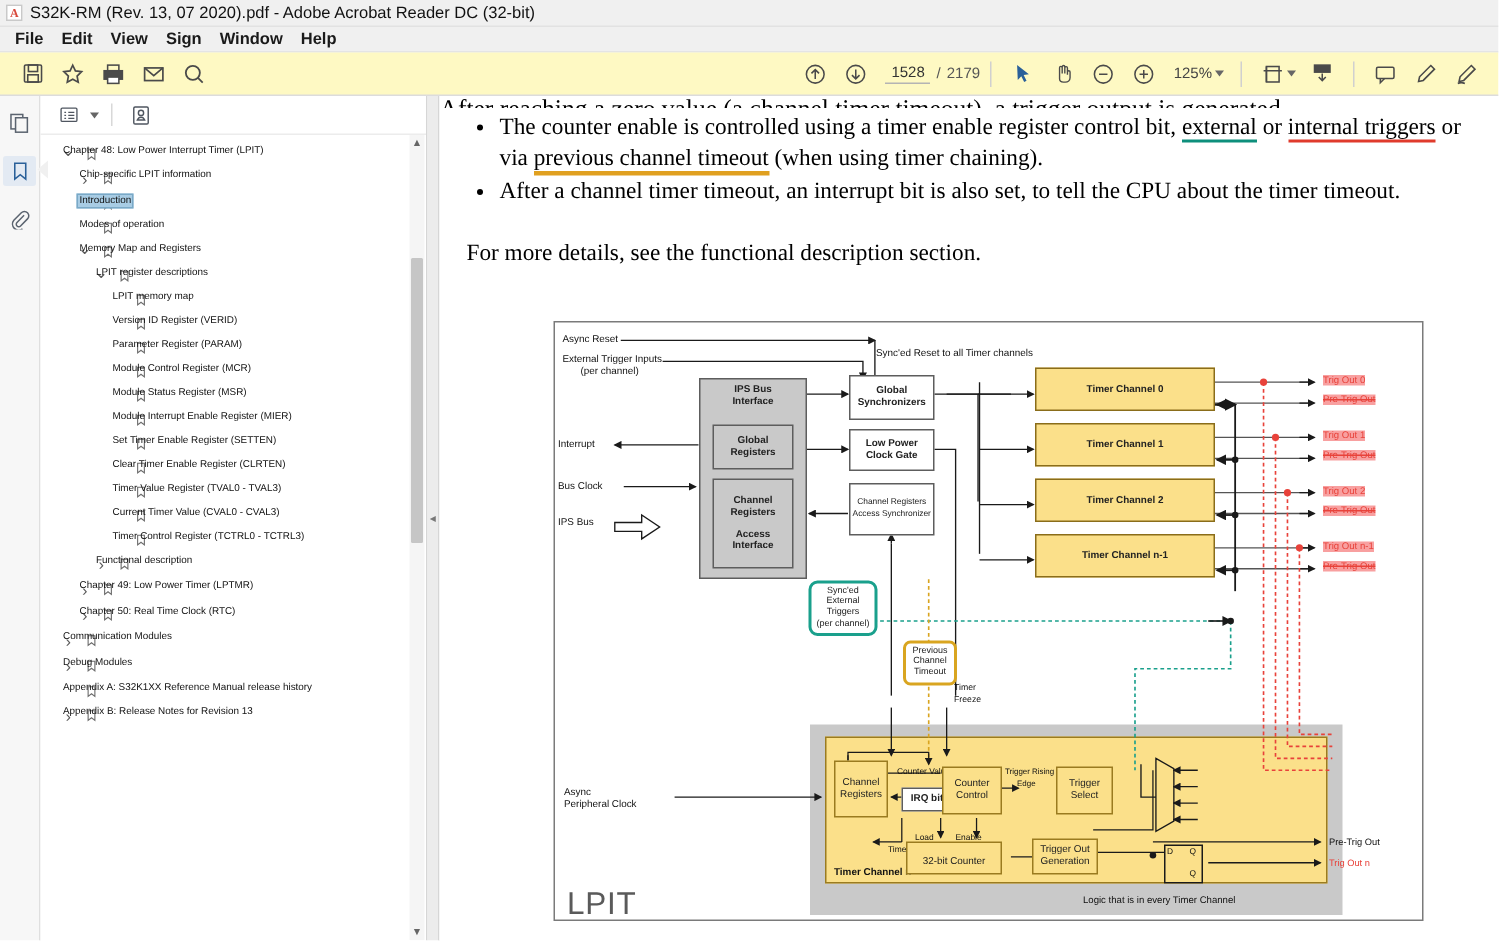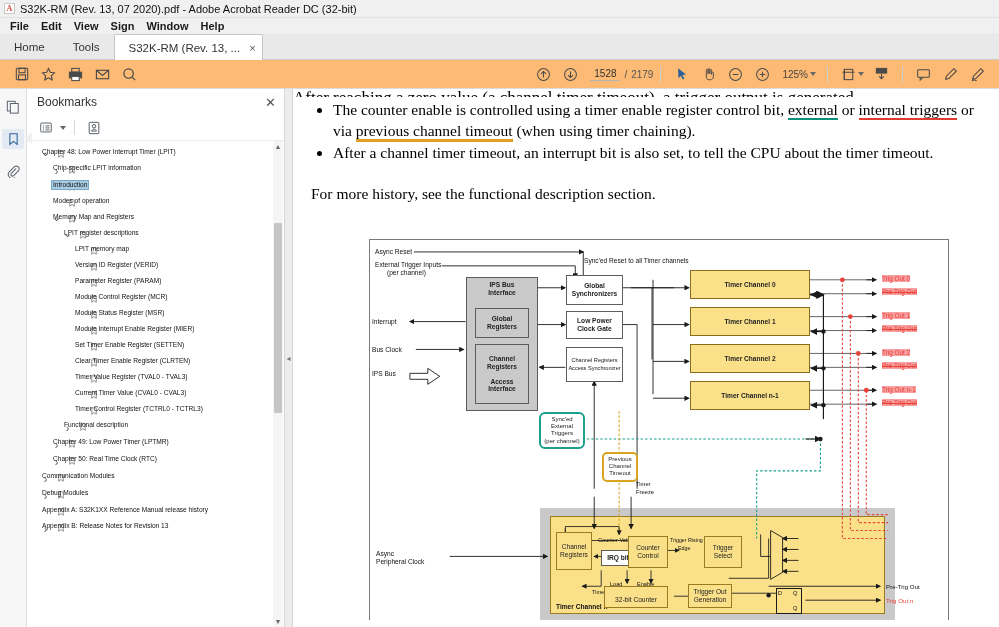--- a/index.html
+++ b/index.html
@@ -46,21 +46,21 @@
   .tab.flat { background:transparent; }
   .tab.active {
     background:#ffffff; border-left:1px solid #c6c6c6; border-right:1px solid #c6c6c6;
     border-top:1px solid #c6c6c6; border-top-left-radius:2px; border-top-right-radius:2px;
     margin-bottom:-1px; height:26px; padding-right:6px;
   }
   .tab .closex { margin-left:9px; font-size:11px; color:#555; cursor:pointer; }
 
   
   .toolbar {
-    height: 29px; background:#fdba74; border-bottom:1px solid #dcdcdc;
+    height: 29px; background:#fef9c3; border-bottom:1px solid #dcdcdc;
     display:flex; align-items:center; padding: 0 8px; gap:0px;
   }
   .tb-grp { display:flex; align-items:center; }
   .tbtn {
     width:27px; height:25px; display:flex; align-items:center; justify-content:center;
     cursor:pointer; color:#4a4a4a;
   }
   .tb-sep { width:1px; height:17px; background:#d0d0d0; margin:0 7px; }
   .pagebox {
     display:flex; align-items:center; gap:4px; font-size:10px; color:#444; margin-left:6px;
@@ -199,28 +199,20 @@
 
   <div class="menubar">
     <div class="mi">File</div>
     <div class="mi">Edit</div>
     <div class="mi">View</div>
     <div class="mi">Sign</div>
     <div class="mi">Window</div>
     <div class="mi">Help</div>
   </div>
 
-  <div class="tabstrip">
-    <div class="tab flat">Home</div>
-    <div class="tab flat">Tools</div>
-    <div class="tab active">
-      <span>S32K-RM (Rev. 13, ...</span>
-      <span class="closex">×</span>
-    </div>
-  </div>
 
   <div class="toolbar">
     <div class="tb-grp">
       <div class="tbtn" title="Save">
         <svg width="14" height="14" viewBox="0 0 16 16" fill="none" stroke="#4a4a4a" stroke-width="1.2">
           <rect x="1.5" y="1.5" width="13" height="13" rx="1"></rect>
             <rect x="4.5" y="1.5" width="7" height="5"></rect>
             <rect x="4" y="9" width="8" height="5.5"></rect>
         </svg>
       </div>
@@ -359,24 +351,20 @@
         </svg>
       </div>
       <div class="ri" title="Attachments">
         <svg width="14" height="14" viewBox="0 0 16 16" fill="none" stroke="#5b6470" stroke-width="1.15">
           <path d="M11.5 5.2L6.1 10.6a1.9 1.9 0 102.7 2.7l5.3-5.4a3.3 3.3 0 10-4.7-4.7L3.7 8.9a4.7 4.7 0 006.6 6.6"></path>
         </svg>
       </div>
     </div>
 
     <div class="bmpanel">
-      <div class="bmhead">
-        <span>Bookmarks</span>
-        <span class="cx">✕</span>
-      </div>
       <div class="bmtools">
         <div class="bt" title="Options">
           <svg width="14" height="13" viewBox="0 0 16 16" fill="none" stroke="#4f5660" stroke-width="1.1">
             <rect x="1.5" y="2.5" width="13" height="11" rx="1"></rect>
               <path d="M4.2 6h1.4M4.2 8.5h1.4M4.2 11h1.4M7.4 6h5M7.4 8.5h5M7.4 11h5"></path>
           </svg>
         </div>
         <span class="caret"></span>
         <div class="vsep"></div>
         <div class="bt" title="New Bookmark">
@@ -625,21 +613,21 @@
 
         <div class="body-text" style="margin-top:4px">
           <ul class="bullets">
             <li>
               <span>The counter enable is controlled using a timer enable register control bit, </span><span class="u-green">external</span><span> or </span><span class="u-red">internal triggers</span><span> or via </span><span class="u-gold">previous channel timeout</span><span> (when using timer chaining).</span>
             </li>
             <li>
               <span>After a channel timer timeout, an interrupt bit is also set, to tell the CPU about the timer timeout.</span>
             </li>
           </ul>
-          <div class="para">For more history, see the functional description section.</div>
+          <div class="para">For more details, see the functional description section.</div>
         </div>
 
         <div class="figure">
 
           <div class="graypanel" style="left:170px;top:268px;width:355px;height:127px;"></div>
           <div class="lbl" style="left:352px;top:382px;font-size:6.4px;">Logic that is in every Timer Channel</div>
 
           <div class="ytrack" style="position:absolute;left:180px;top:276px;width:335px;height:98px;"></div>
           <div class="lblb" style="left:186px;top:363px;font-size:6.6px;">Timer Channel n</div>
 

